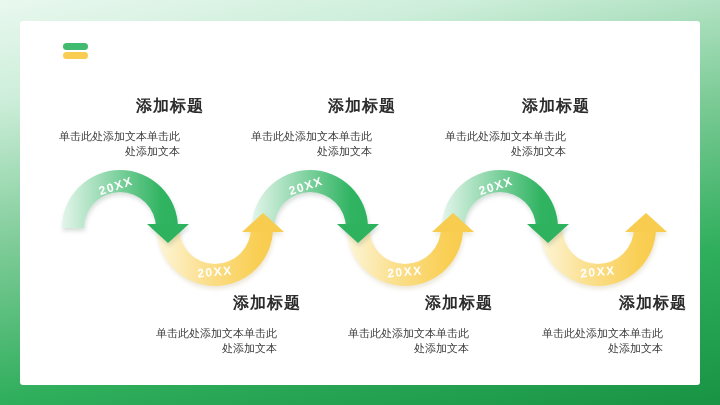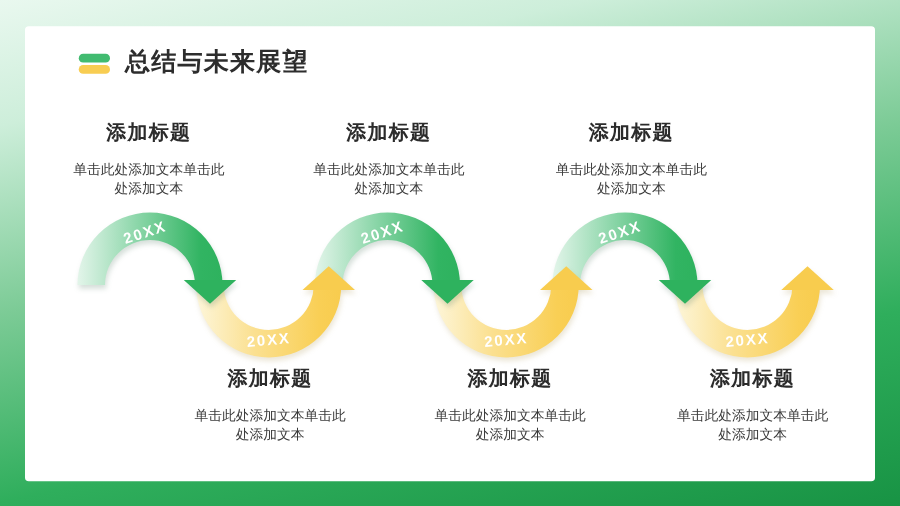--- a/index.html
+++ b/index.html
@@ -19,21 +19,21 @@
   .hdr-icon { position: absolute; left: 63px; top: 43px; width: 25px; height: 16px; }
   .hdr-icon .bar { position: absolute; left: 0; width: 25px; height: 7px; border-radius: 3.5px; }
   .hdr-icon .bar.g { top: 0; background: #41bb70; }
   .hdr-icon .bar.y { top: 9px; background: #f8cd52; }
   .slide-title {
     position: absolute; left: 100px; top: 36px;
     font-size: 20px; font-weight: bold; color: #2d2d2d; letter-spacing: 1px;
     white-space: nowrap;
   }
   
-  .col { position: absolute; width: 170px; text-align: center; }
+  .col { position: absolute; width: 170px; text-align: right; }
   .col h3 { font-size: 16px; font-weight: bold; color: #2b2b2b; letter-spacing: 1px; margin-bottom: 12px; }
   .col p  { font-size: 11px; color: #3a3a3a; line-height: 1.32; width: 122px; margin: 0 auto; font-family: Liberation Serif, serif; }
   .col.top { top: 96px; }
   .col.bottom { top: 293px; }
   
   svg.wave { position: absolute; left: 0; top: 0; pointer-events: none; }
   .shadow-g { filter: drop-shadow(1px 3px 2px rgba(70,110,85,0.22)); }
   .shadow-y { filter: drop-shadow(1px 3px 2px rgba(150,120,40,0.18)); }
   
   .year {
@@ -47,21 +47,20 @@
 </head>
 <body>
 
 <div class="stage">
   <div class="card"></div>
 
   <div class="hdr-icon">
     <div class="bar g"></div>
     <div class="bar y"></div>
   </div>
-  <div class="slide-title">总结与未来展望</div>
 
   <div class="col top" style="left:34px">
     <h3>添加标题</h3>
     <p>单击此处添加文本单击此处添加文本</p>
   </div>
   <div class="col top" style="left:226px">
     <h3>添加标题</h3>
     <p>单击此处添加文本单击此处添加文本</p>
   </div>
   <div class="col top" style="left:420px">

